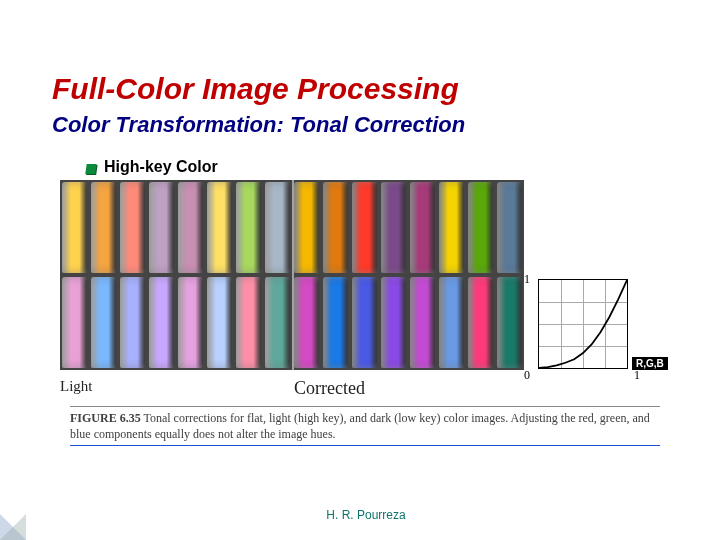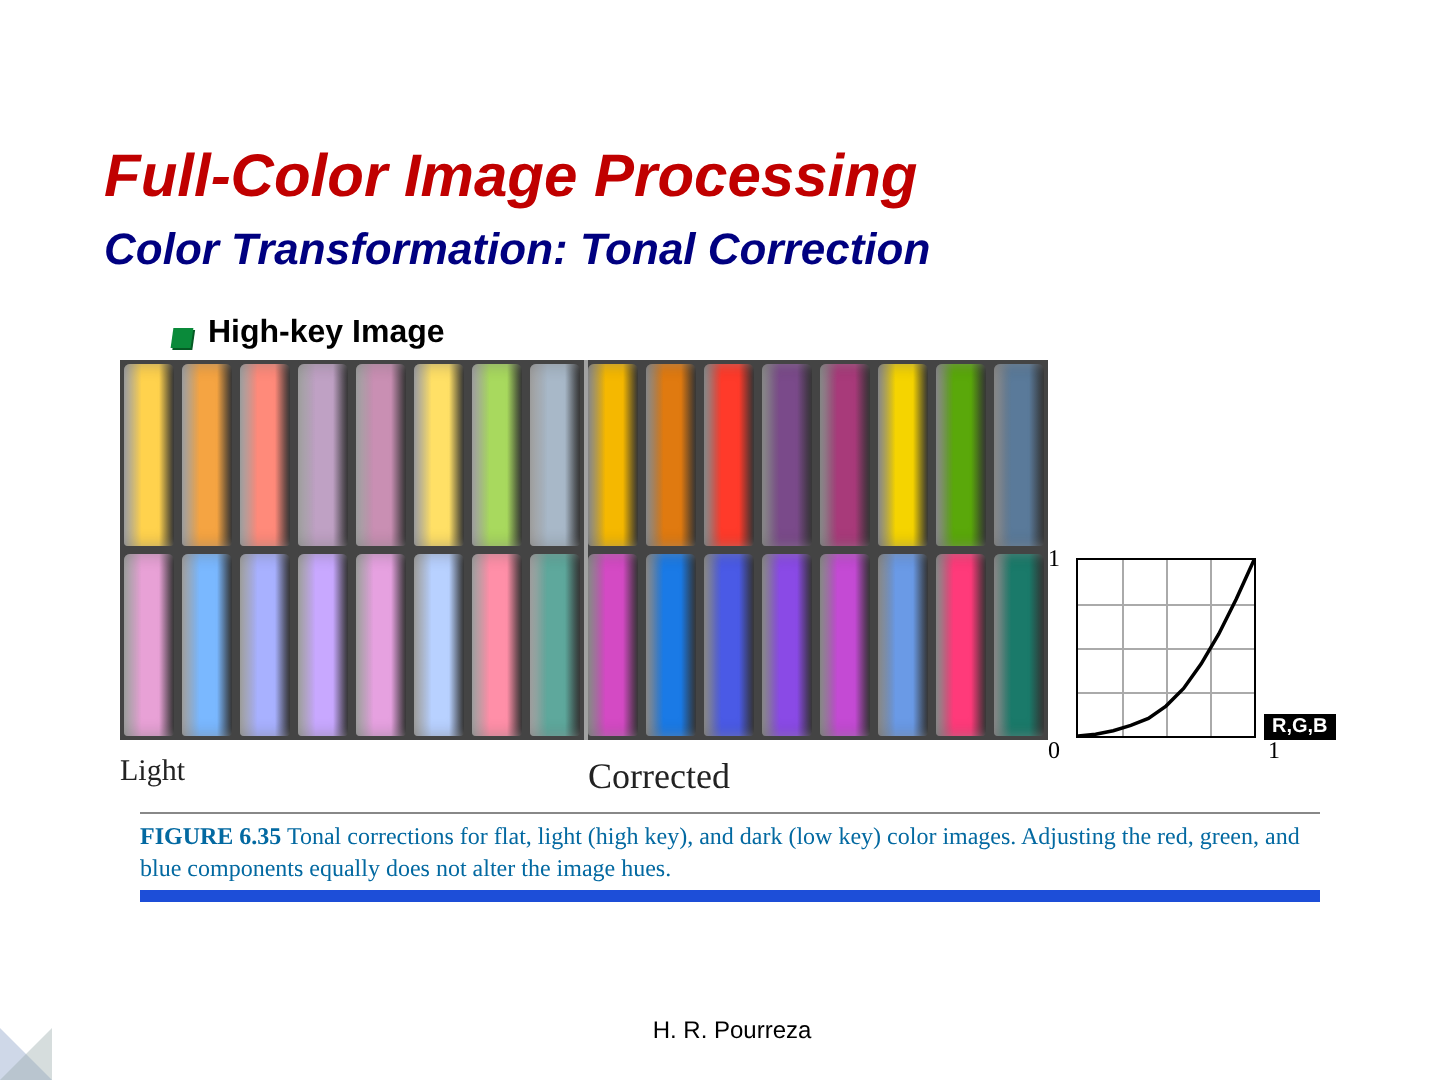--- a/index.html
+++ b/index.html
@@ -128,38 +128,38 @@
     padding: 1px 4px;
     font-family: Arial, sans-serif;
   }
   .figure-caption {
     position: absolute;
     top: 406px;
     left: 70px;
     right: 60px;
     font-size: 12px;
     font-family: 'Times New Roman', serif;
-    color: #0369a1;
+    color: #404040;
     line-height: 1.35;
     border-top: 1px solid #888;
-    border-bottom: 6px solid #1d4ed8;
+    border-bottom: 1px solid #1d4ed8;
     padding: 3px 0;
   }
   .figure-caption .fignum {
     font-weight: bold;
   }
   .footer {
     position: absolute;
     bottom: 18px;
     left: 0;
     width: 100%;
     text-align: center;
     font-size: 12px;
     font-family: Arial, sans-serif;
-    color: #000000;
+    color: #0f766e;
     padding-left: 12px;
   }
   .bullet {
     position: absolute;
     top: 164px;
     left: 86px;
     width: 10px;
     height: 10px;
     background: #0a8a3a;
     transform: skewX(-8deg);
@@ -183,21 +183,21 @@
     opacity: .4;
   }
 </style>
 </head>
 <body>
 
 <div class="title">Full-Color Image Processing</div>
 <div class="subtitle">Color Transformation: Tonal Correction</div>
 
 <div class="bullet"></div>
-<div class="image-label">High-key Image</div>
+<div class="image-label">High-key Color</div>
 
 <div class="pastel-container">
   <div style="display:flex;width:100%;height:100%;">
     <div style="flex:1;display:flex;flex-direction:column;">
       <div class="pastel-row" id="row-l1">
           <div class="pastel" style="background: linear-gradient(90deg, rgba(255, 255, 255, 0.45) 0%, rgb(255, 210, 77) 35%, rgb(255, 210, 77) 70%, rgba(0, 0, 0, 0.18) 100%);"></div>
           <div class="pastel" style="background: linear-gradient(90deg, rgba(255, 255, 255, 0.45) 0%, rgb(245, 164, 66) 35%, rgb(245, 164, 66) 70%, rgba(0, 0, 0, 0.18) 100%);"></div>
           <div class="pastel" style="background: linear-gradient(90deg, rgba(255, 255, 255, 0.45) 0%, rgb(255, 138, 122) 35%, rgb(255, 138, 122) 70%, rgba(0, 0, 0, 0.18) 100%);"></div>
           <div class="pastel" style="background: linear-gradient(90deg, rgba(255, 255, 255, 0.45) 0%, rgb(191, 161, 196) 35%, rgb(191, 161, 196) 70%, rgba(0, 0, 0, 0.18) 100%);"></div>
           <div class="pastel" style="background: linear-gradient(90deg, rgba(255, 255, 255, 0.45) 0%, rgb(201, 143, 179) 35%, rgb(201, 143, 179) 70%, rgba(0, 0, 0, 0.18) 100%);"></div>

